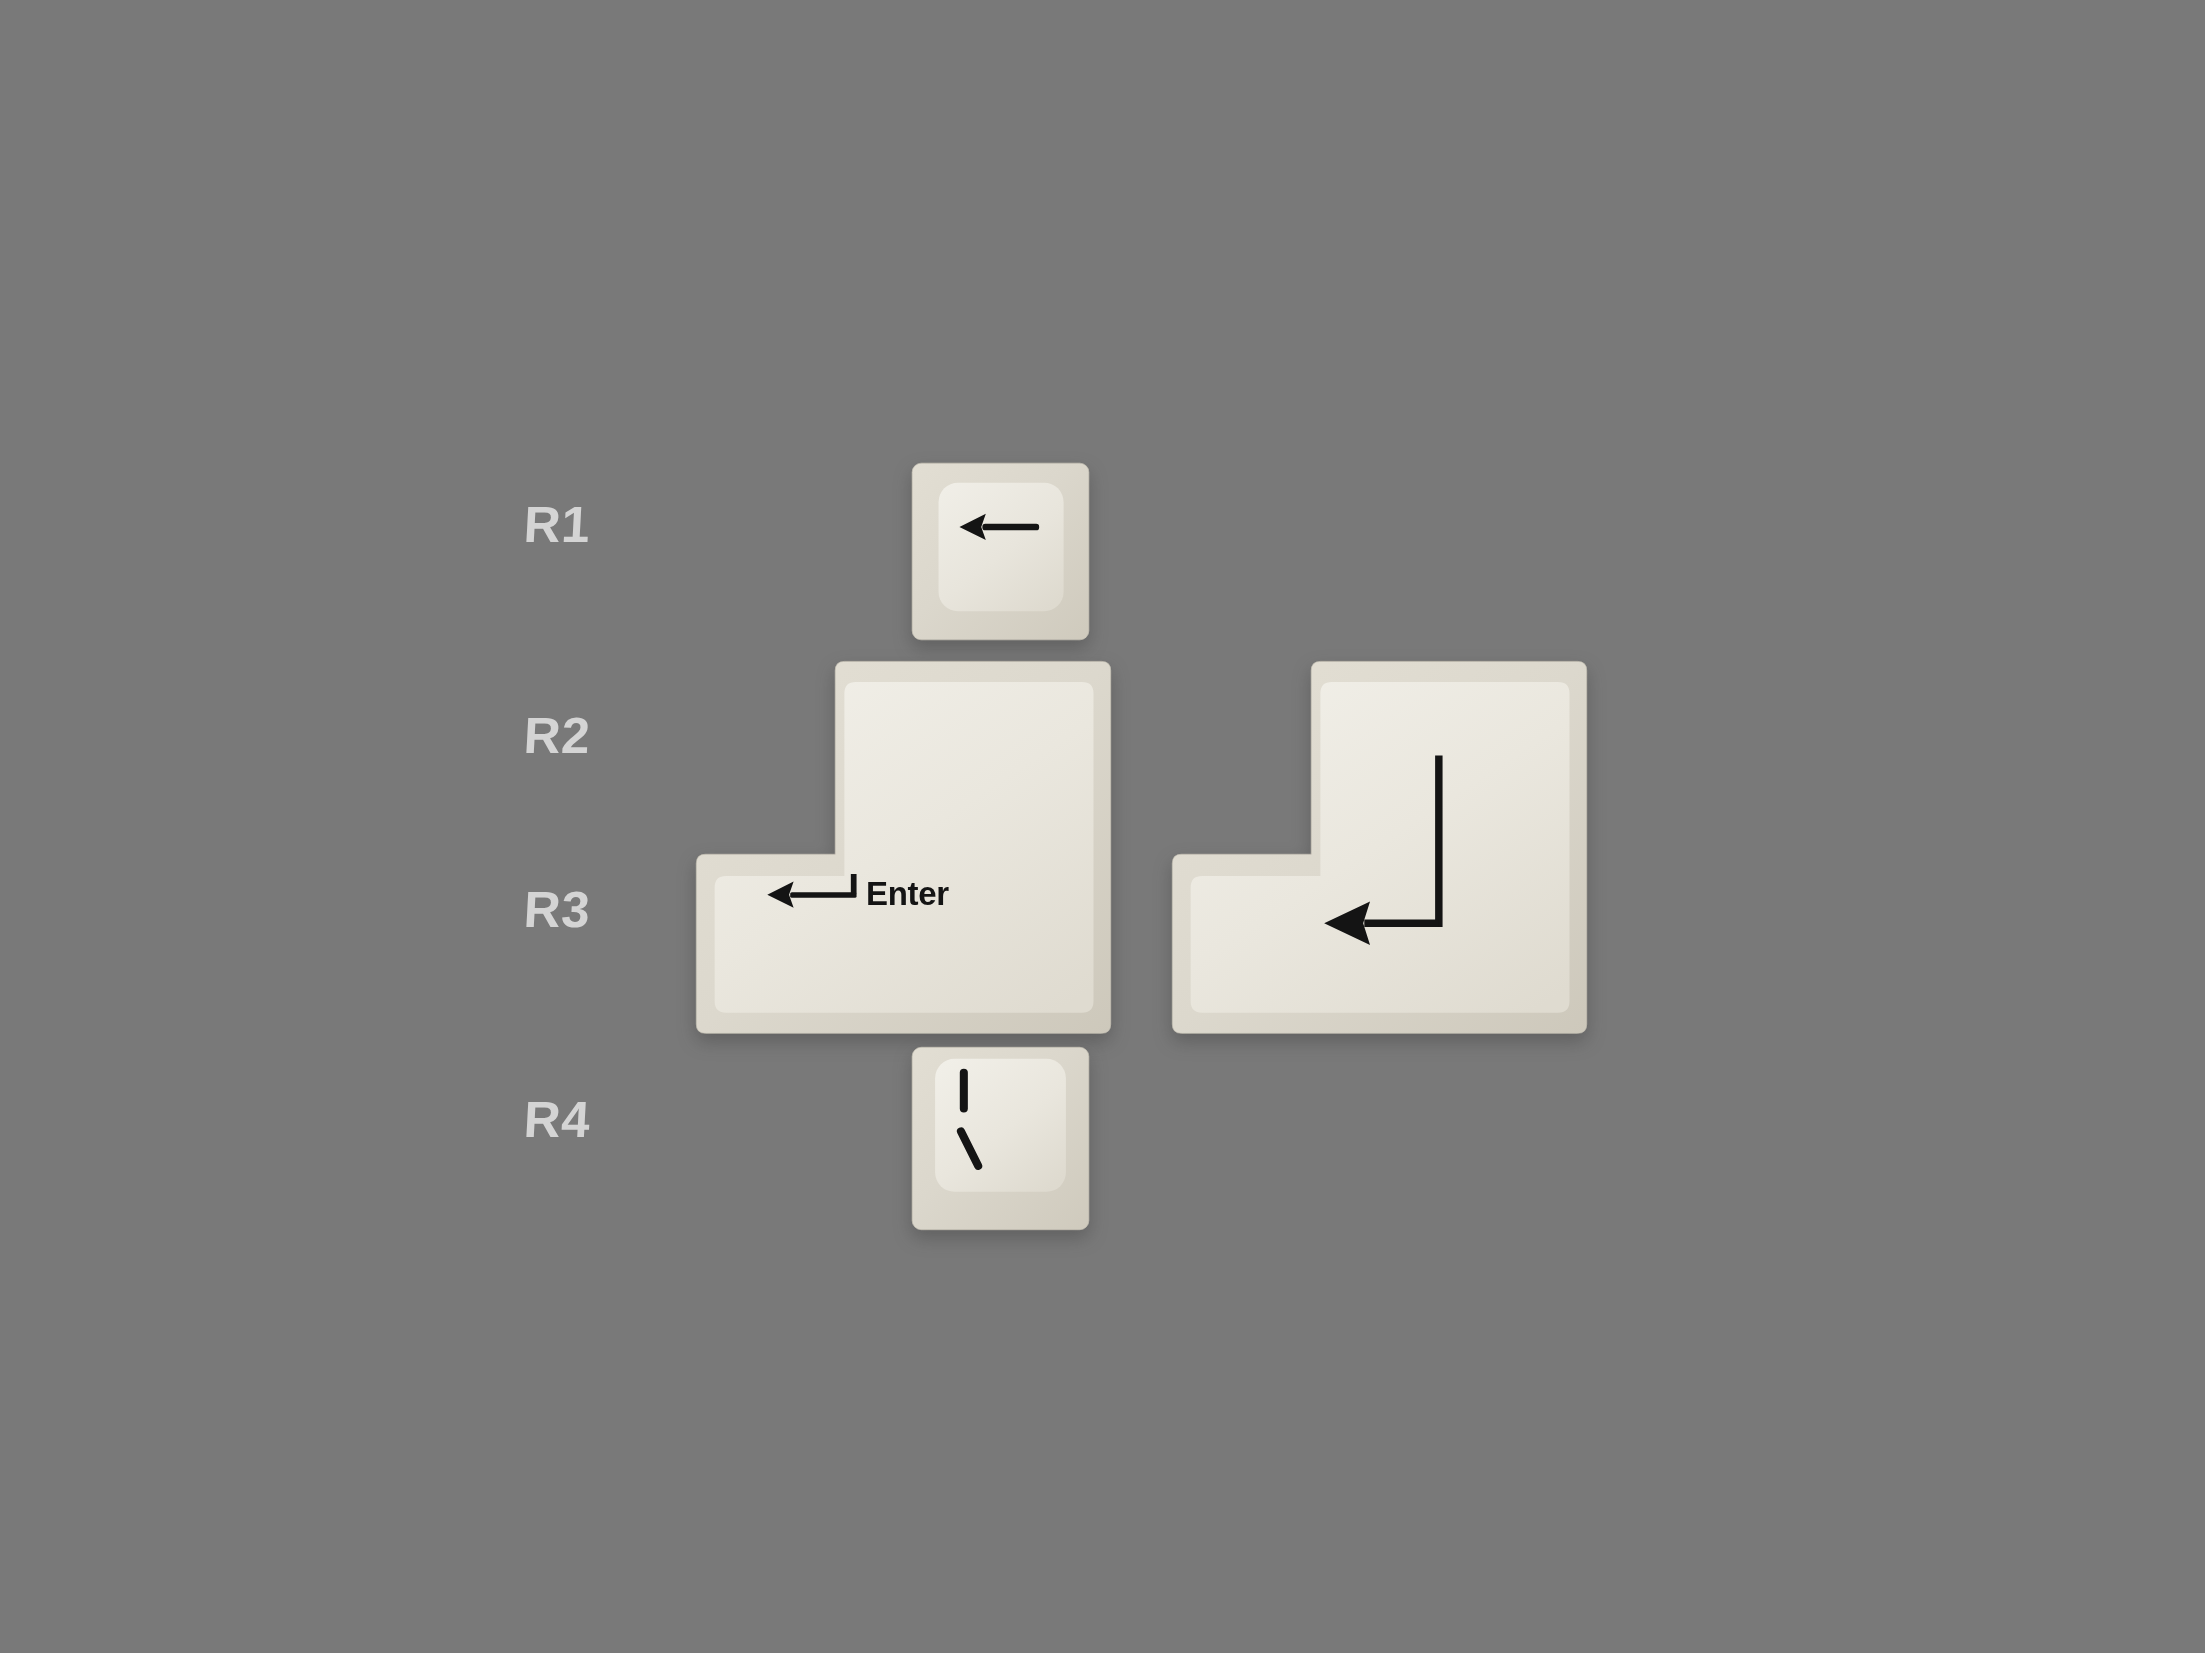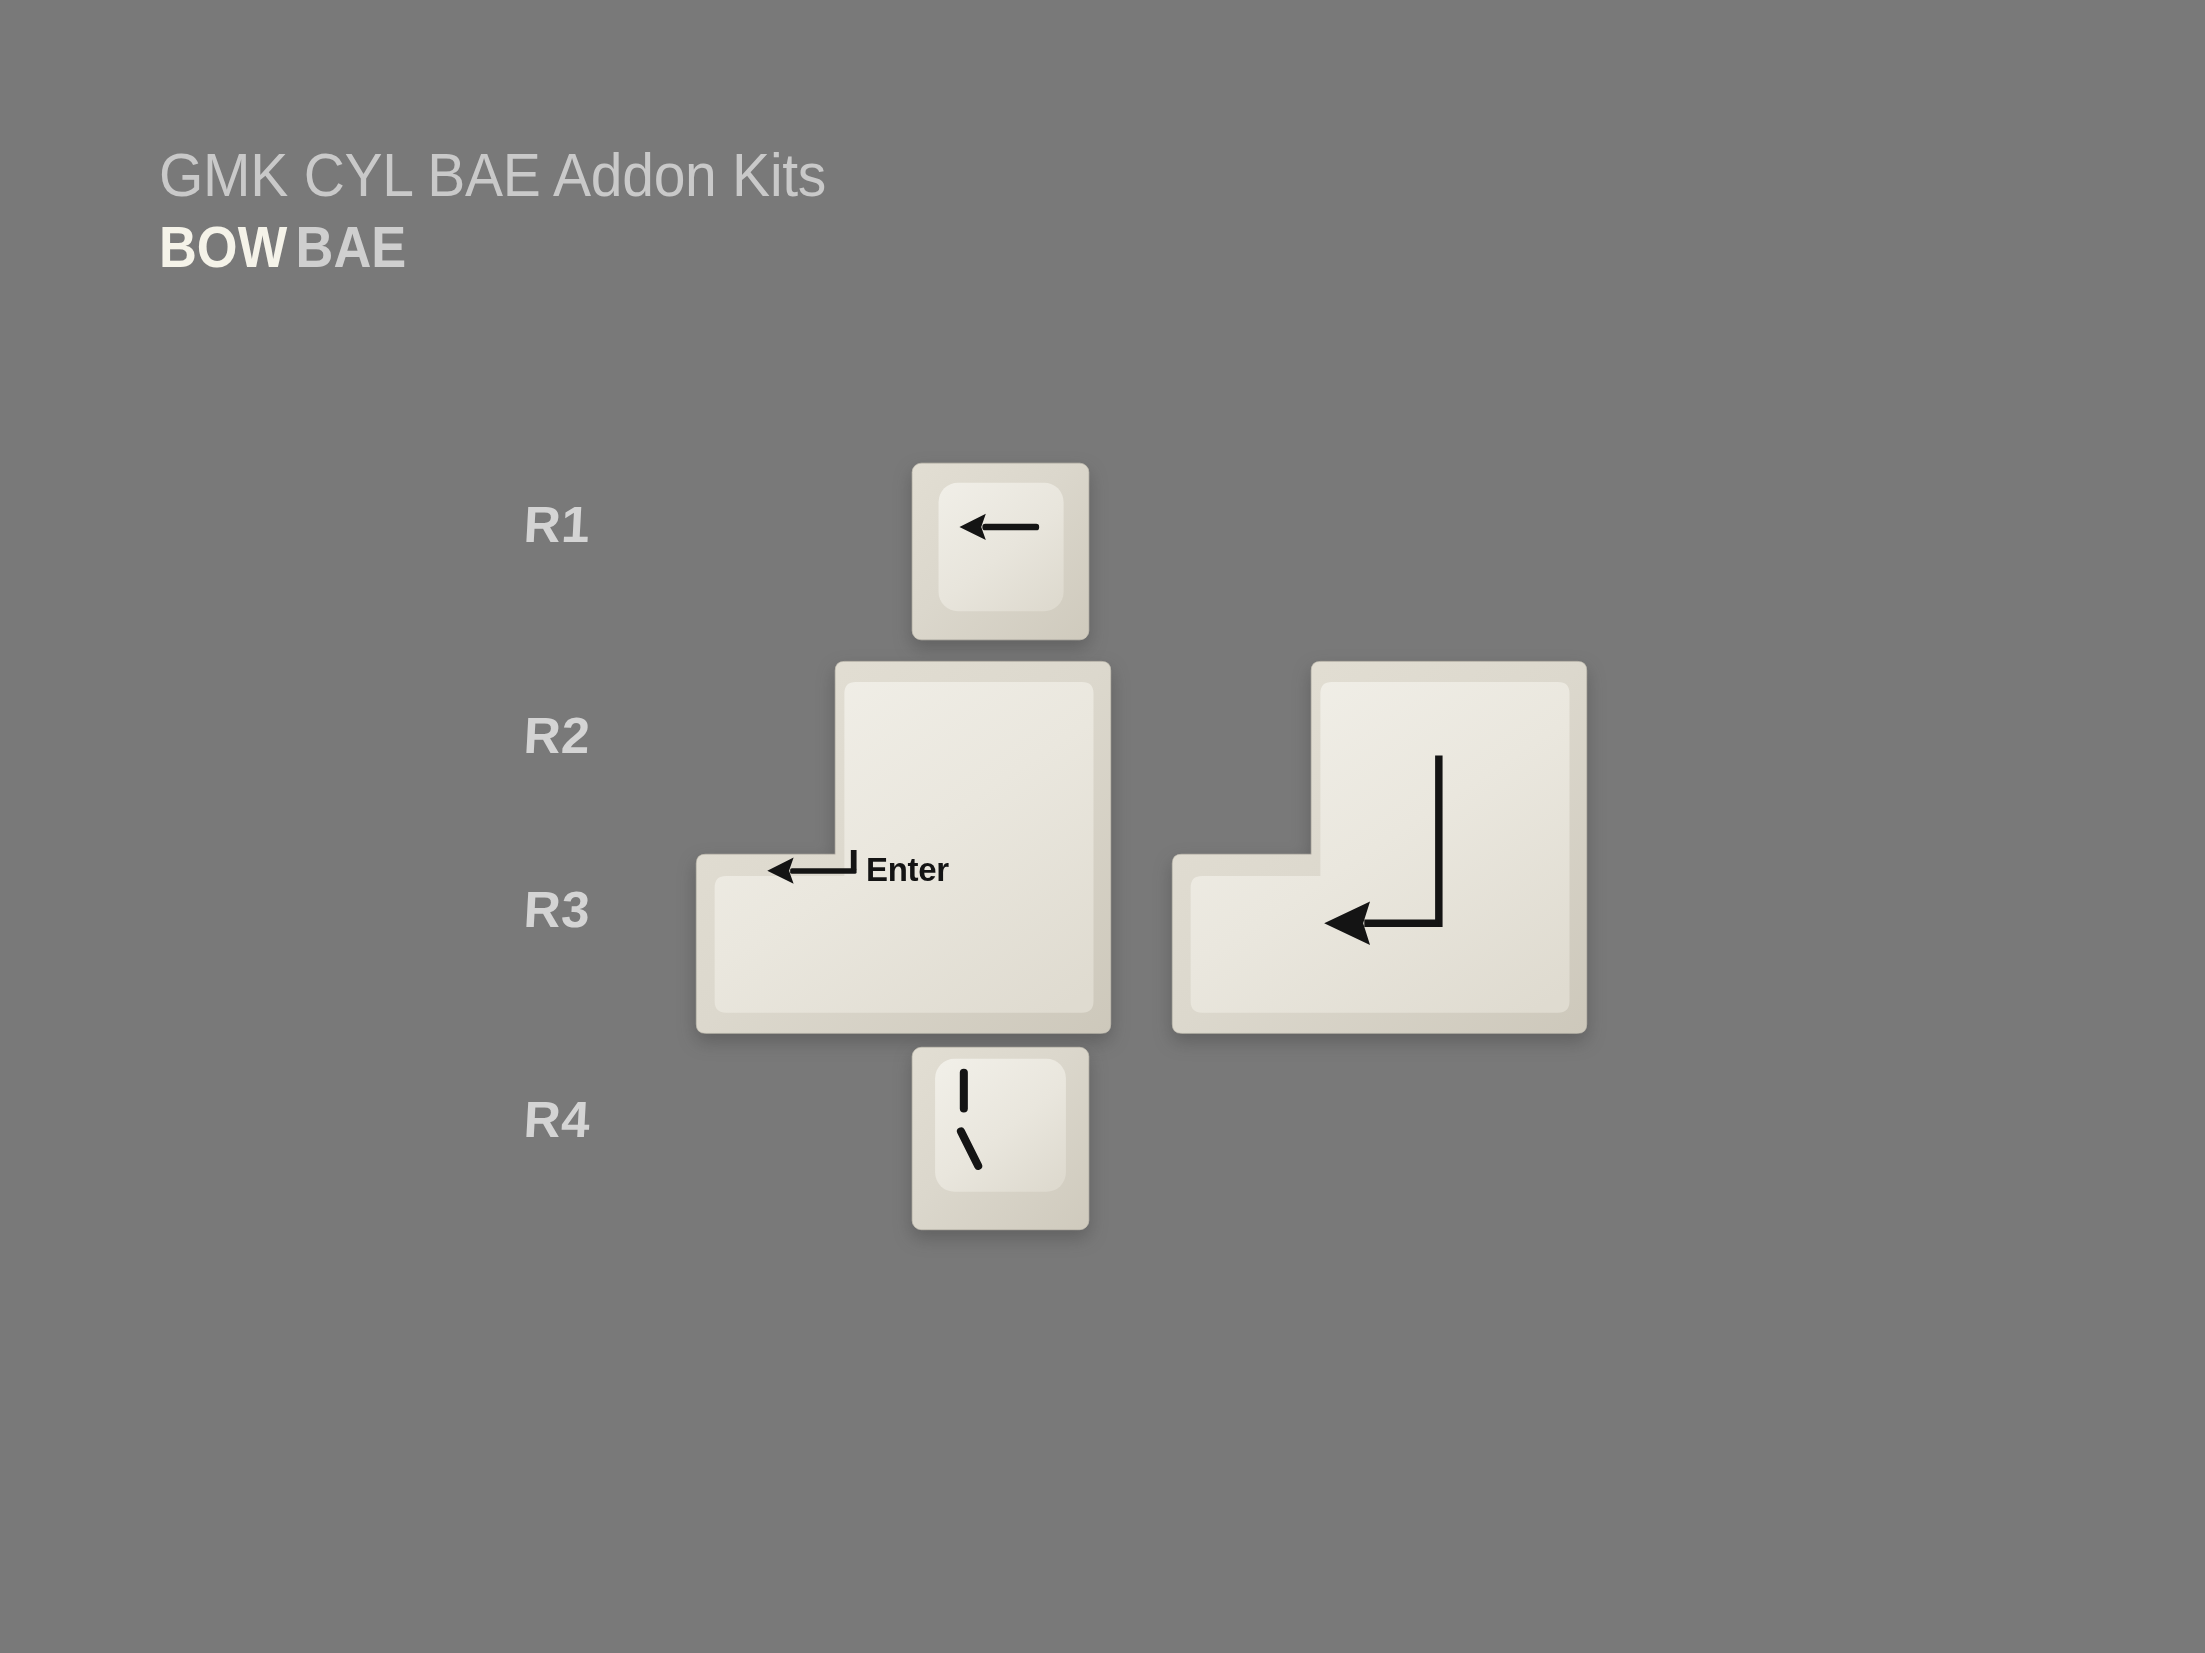--- a/index.html
+++ b/index.html
@@ -75,46 +75,40 @@
   
   #key-r1 { left: 911px; top: 462px; width: 179px; height: 179px; }
   #legend-r1 { left: 956px; top: 509px; width: 86px; height: 37px; }
 
   
   #key-r4 { left: 911px; top: 1046px; width: 179px; height: 185px; }
   #legend-r4 { left: 946px; top: 1067px; width: 69px; height: 115px; }
 
   
   #key-enter-left { left: 694px; top: 659px; width: 419px; height: 379px; }
-  #legend-enter-left { left: 765px; top: 850px; width: 241px; height: 69px; }
+  #legend-enter-left { left: 765px; top: 874px; width: 241px; height: 69px; }
   #legend-enter-left .enter-text {
     position: absolute;
     left: 101px;
     top: 1.1px;
     font-size: 33px;
     font-weight: 700;
     color: #141414;
     letter-spacing: -0.3px;
   }
 
   
   #key-enter-right { left: 1170px; top: 659px; width: 419px; height: 379px; }
   #legend-enter-right { left: 1315px; top: 751px; width: 172px; height: 201px; }
 </style>
 </head>
 <body style="background: rgb(121, 121, 121);">
 
 <div id="stage" style="background: rgb(121, 121, 121);">
 
-  <div id="title-block">
-    <div id="kit-title">GMK CYL BAE Addon Kits</div>
-    <div id="kit-subtitle">
-      <span class="bow">BOW</span><span class="bae">BAE</span>
-    </div>
-  </div>
 
   <div class="row-label" id="row-label-r1">R1</div>
   <div class="row-label" id="row-label-r2">R2</div>
   <div class="row-label" id="row-label-r3">R3</div>
   <div class="row-label" id="row-label-r4">R4</div>
 
   <div class="keycap" id="key-r1">
     <svg width="179" height="179" viewBox="0 0 312 312">
       <defs>
         <linearGradient id="skirtR1" x1="0" y1="0" x2="1" y2="1">

